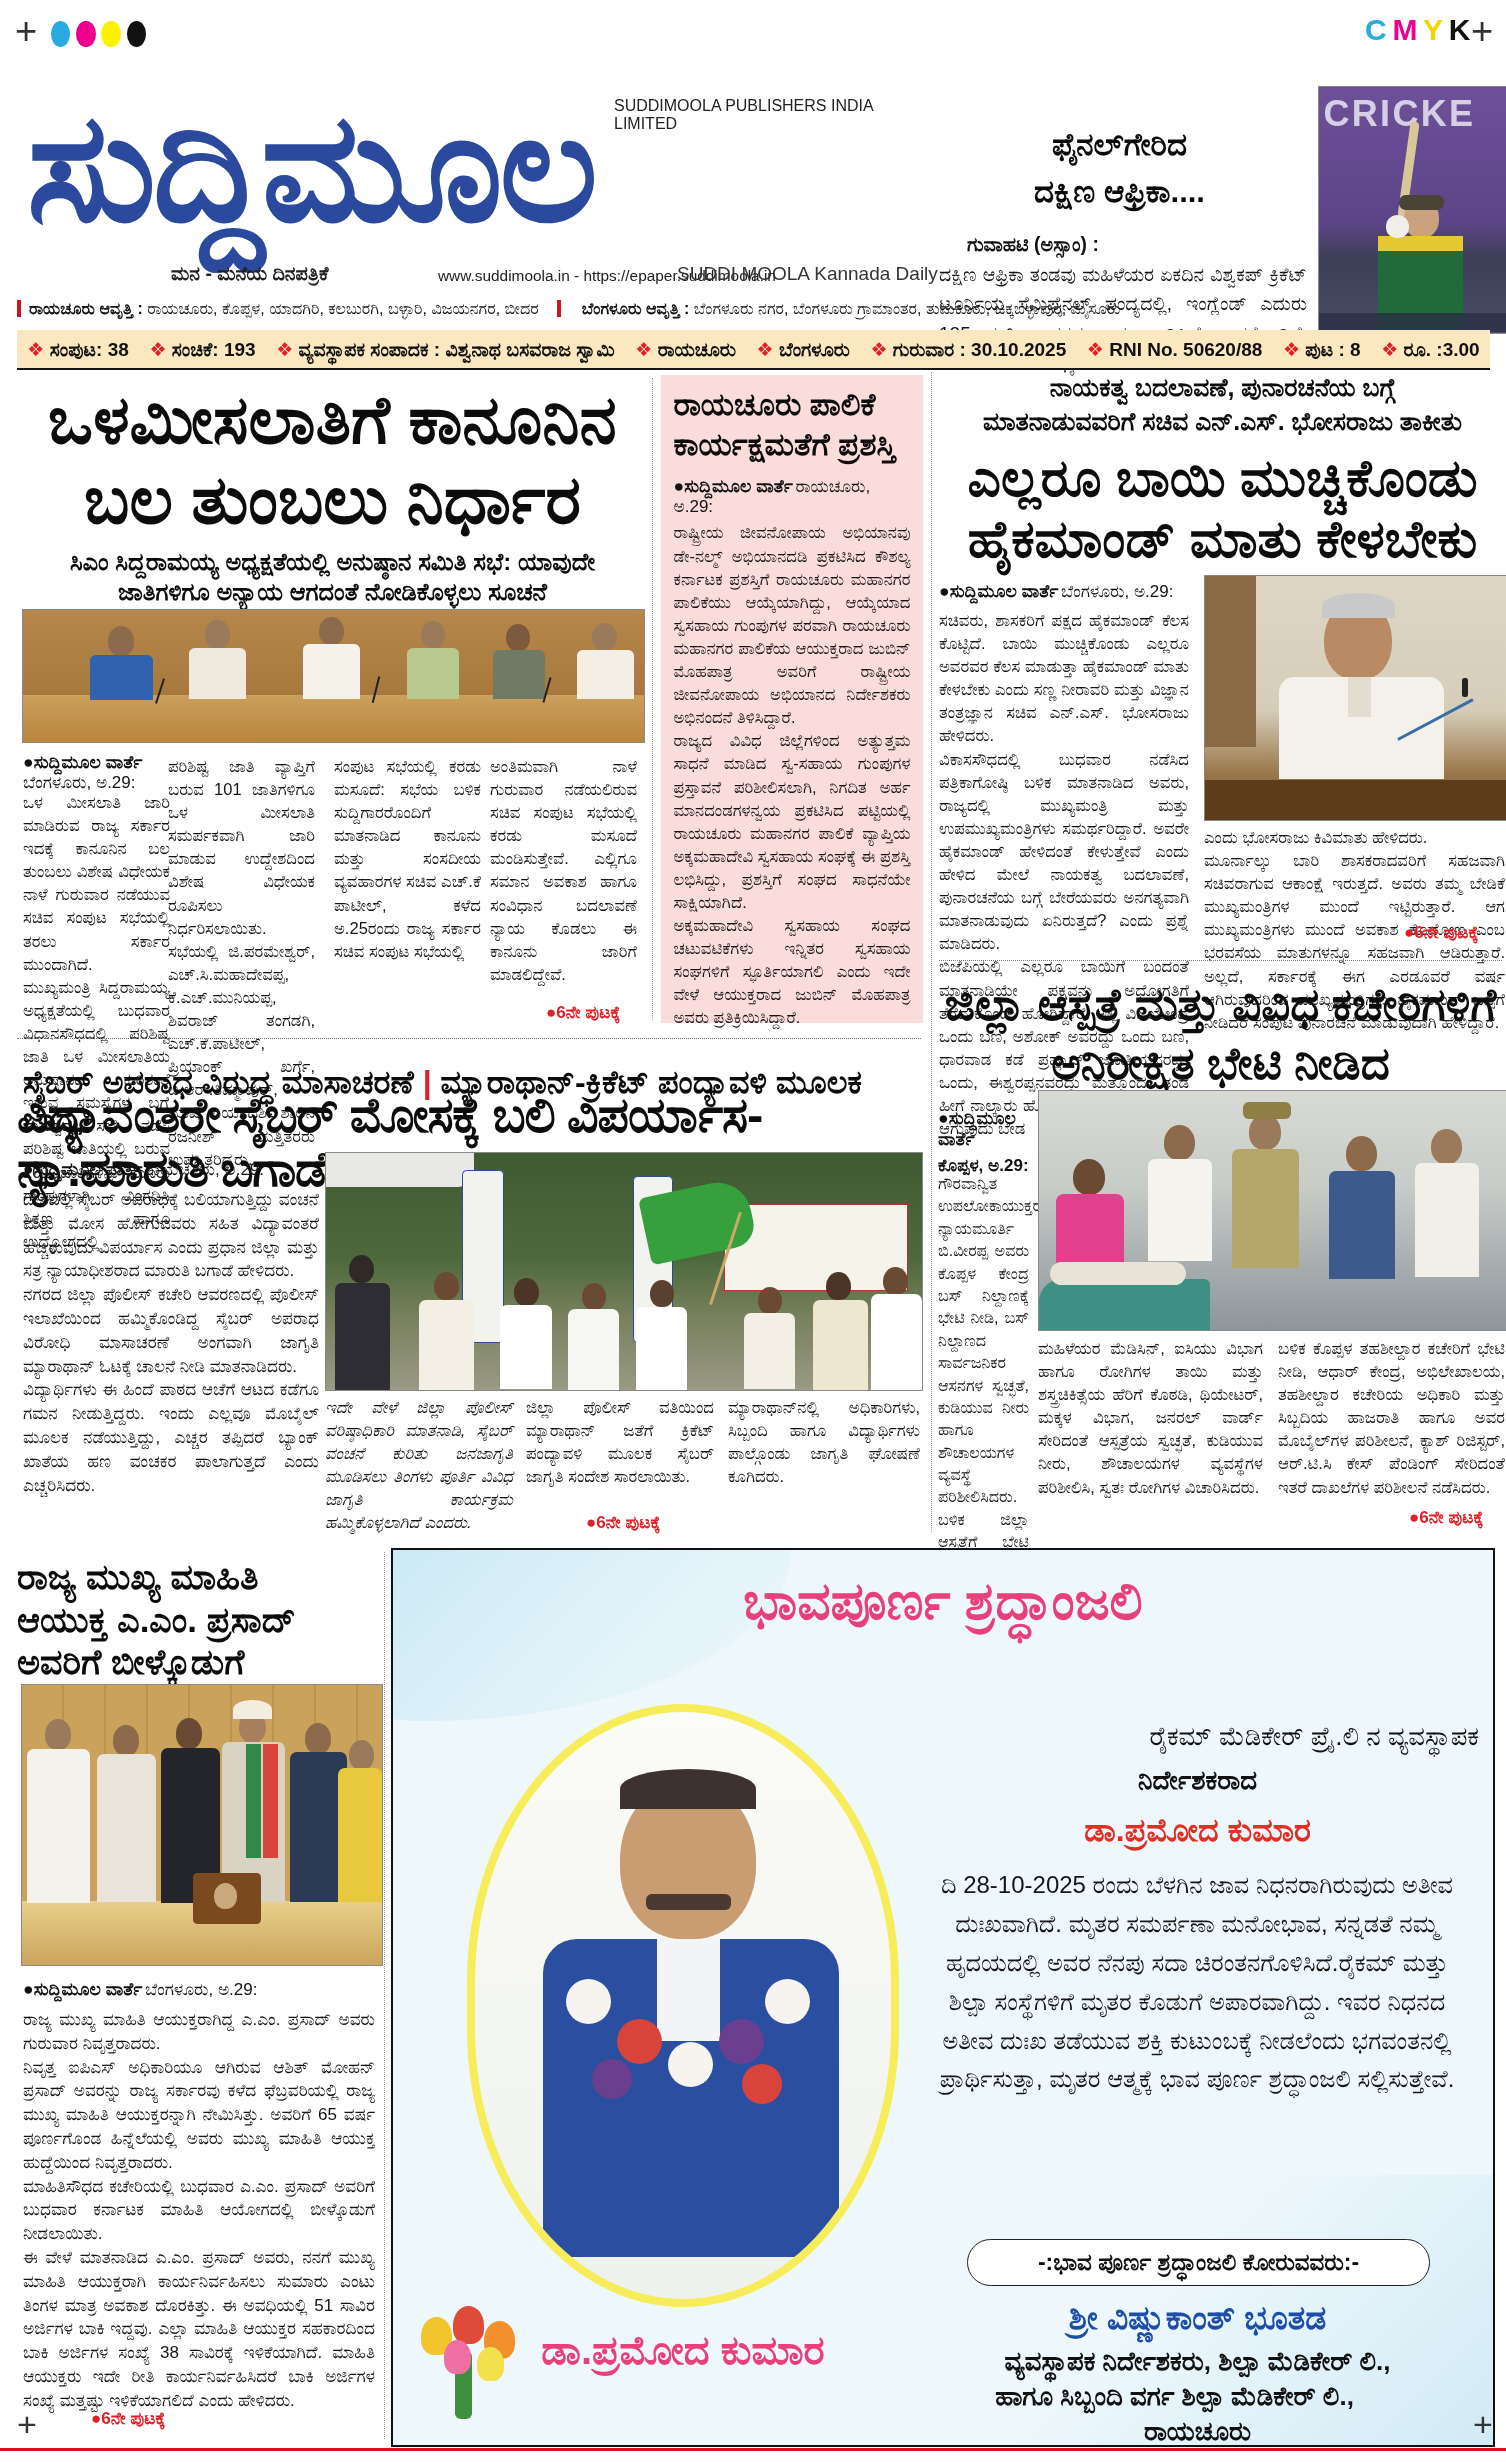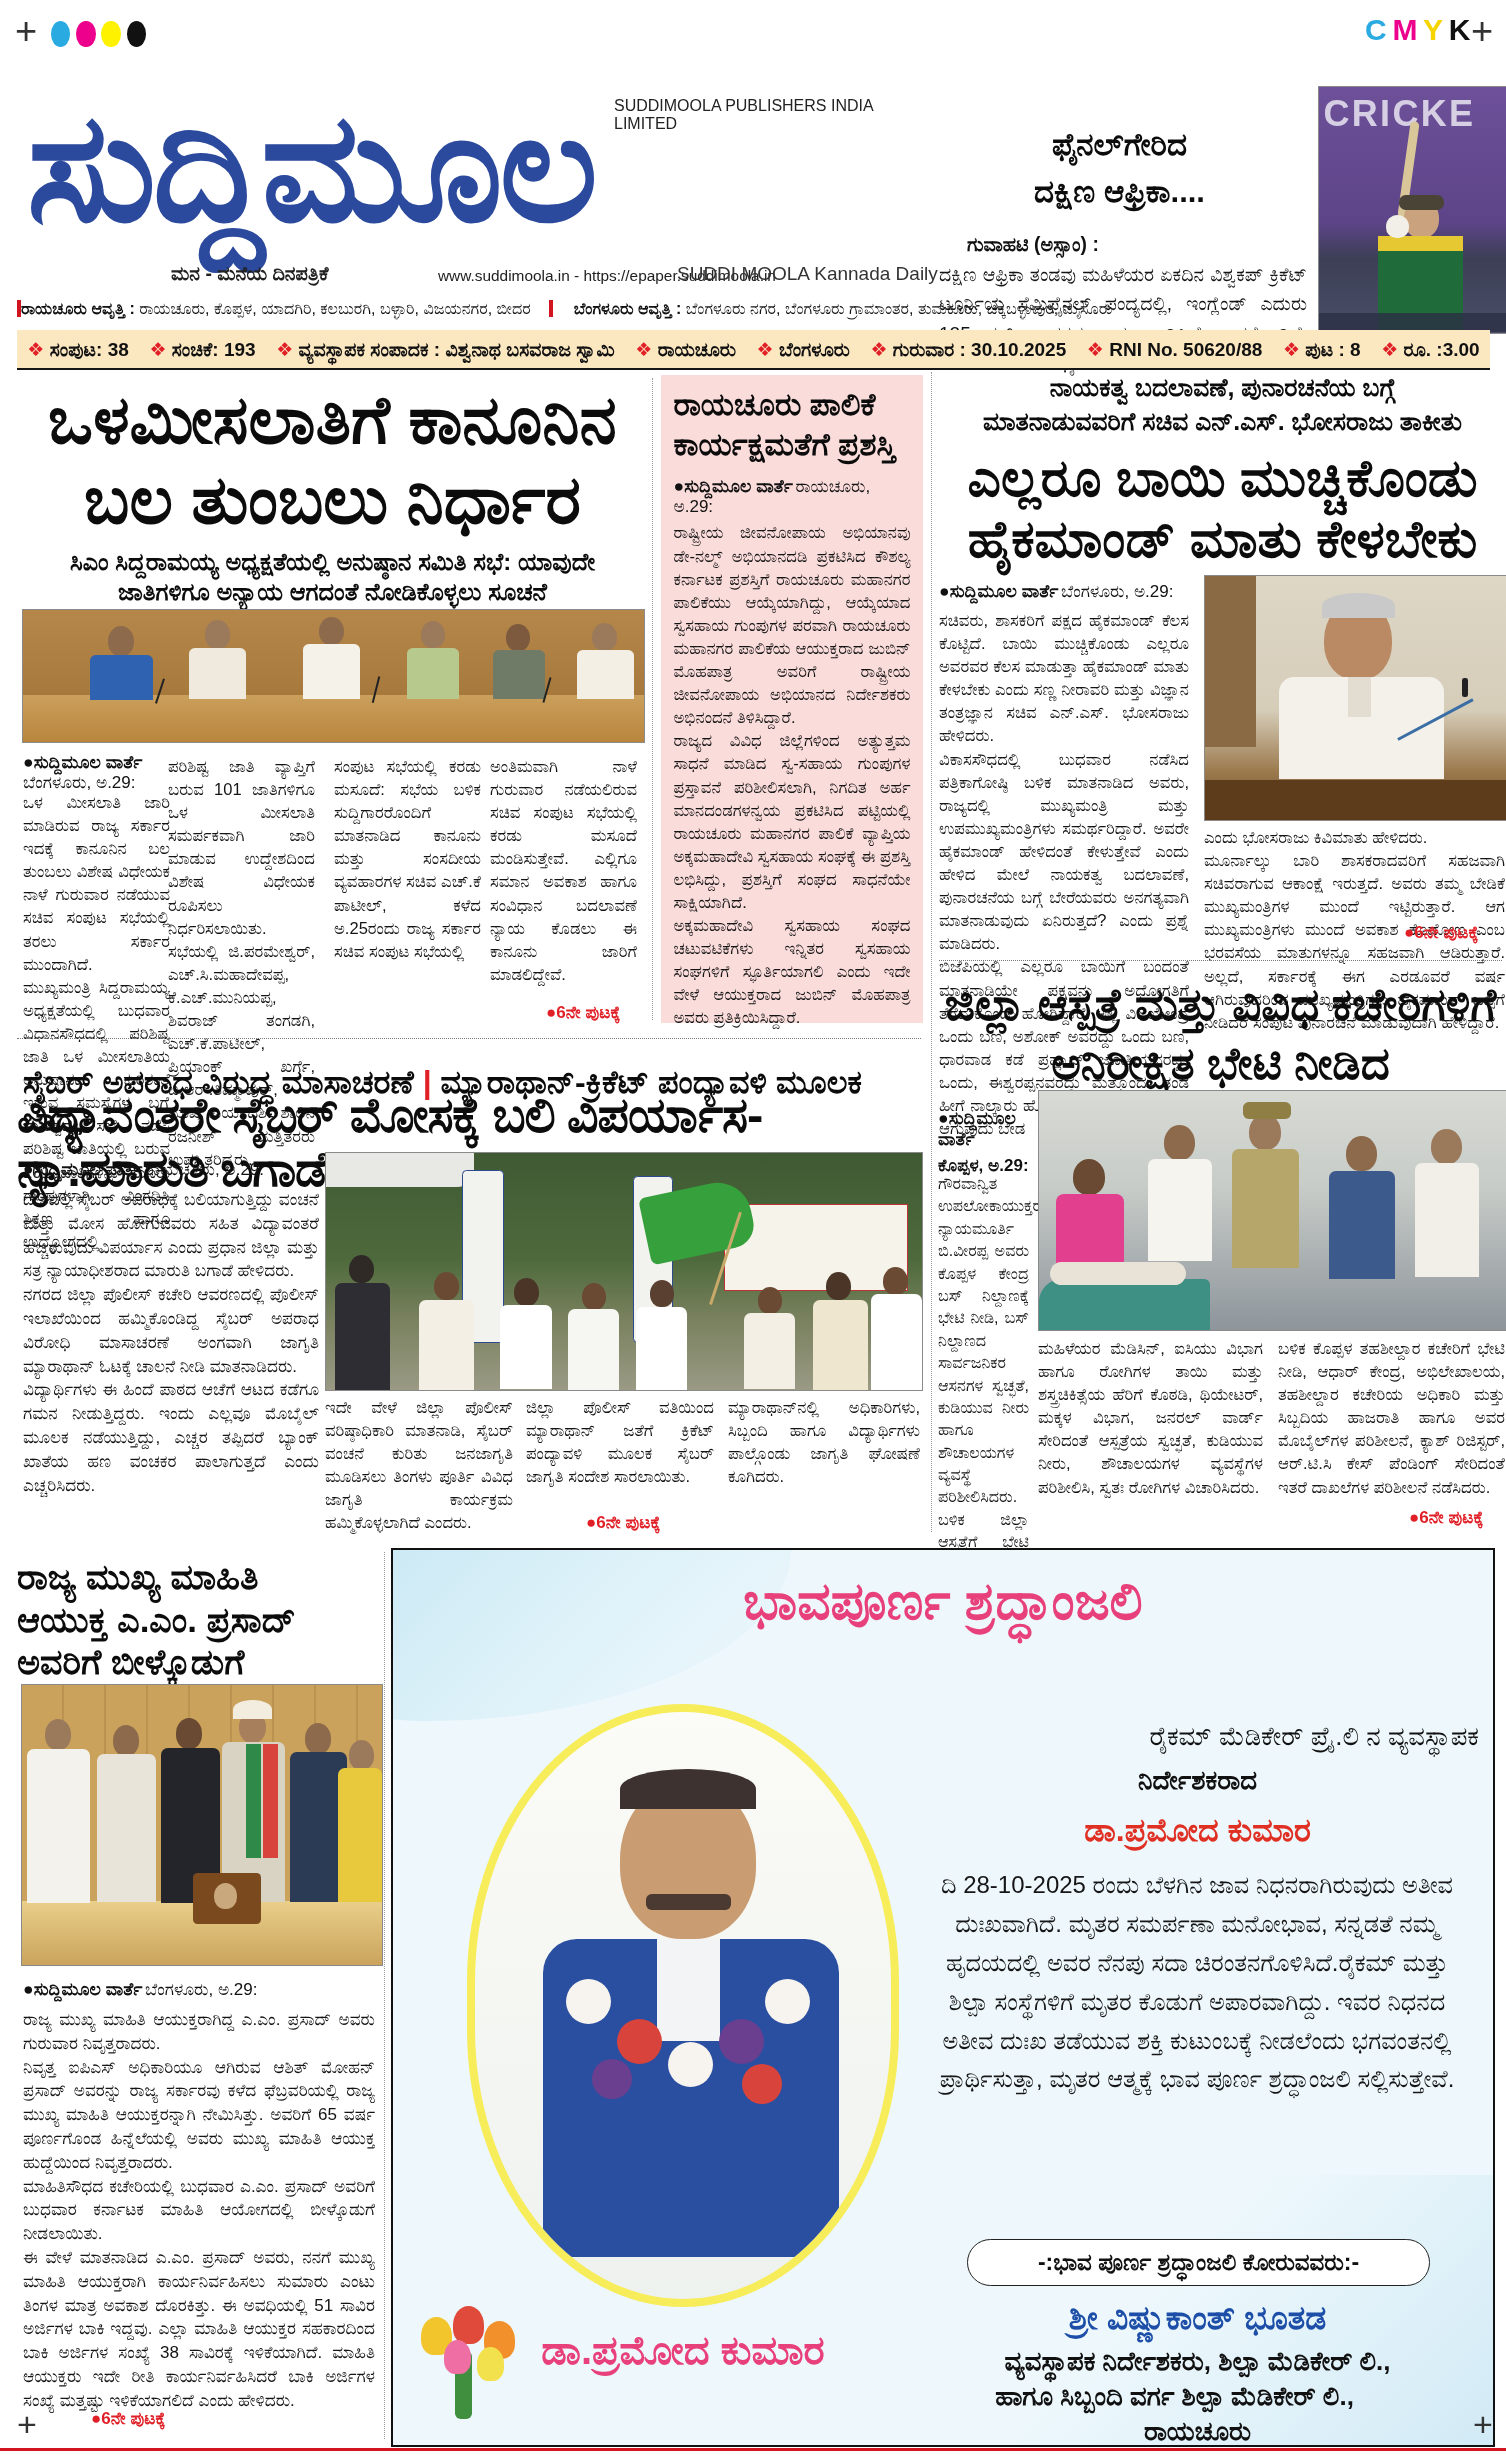--- a/index.html
+++ b/index.html
@@ -51,21 +51,21 @@
     <div class="fig" style="left:85px;top:34px;width:9px;height:97px;background:#d9c79a;transform:rotate(8deg);border-radius:4.5px;"></div>
     <div class="fig head-c" style="left:85px;top:111px;width:35px;height:40px;background:#caa37e;"></div>
     <div class="fig" style="left:80px;top:108px;width:45px;height:15px;background:#4a4437;border-radius:6.8px;"></div>
     <div class="fig" style="left:59px;top:149px;width:85px;height:97px;background:#1f6b3a;border-radius:10.2px 10.2px 0 0;"></div>
     <div class="fig" style="left:59px;top:149px;width:85px;height:15px;background:#e5c832;"></div>
     <div class="fig head-c" style="left:67px;top:128px;width:23px;height:23px;background:#f2efe8;"></div>
     <div class="fig" style="left:0;top:226px;width:188px;height:19.3px;background:#2c2f45;opacity:.8;"></div>
   </div>
 
   <div class="abs" style="left:17px;top:300px;width:1473px;height:25px;font-size:16px;">
-    <span style="border-left:4px solid #d11420;">
+    <span style="border-left:4px solid #d11420;padding-left:8px;">
       <b>ರಾಯಚೂರು ಆವೃತ್ತಿ :</b>
       <span>ರಾಯಚೂರು, ಕೊಪ್ಪಳ, ಯಾದಗಿರಿ, ಕಲಬುರಗಿ, ಬಳ್ಳಾರಿ, ವಿಜಯನಗರ, ಬೀದರ</span>
     </span>
     <span style="border-left:4px solid #d11420;padding-left:21px;margin-left:13.6px;">
       <b>ಬೆಂಗಳೂರು ಆವೃತ್ತಿ :</b>
       <span>ಬೆಂಗಳೂರು ನಗರ, ಬೆಂಗಳೂರು ಗ್ರಾಮಾಂತರ, ತುಮಕೂರು, ಚಿಕ್ಕಬಳ್ಳಾಪುರ, ಮೈಸೂರು</span>
     </span>
   </div>
 
   <div class="abs" style="left:17px;top:330px;width:1473px;height:38px;background:#fbe7c0;border-bottom:2.8px solid #161616;display:flex;align-items:center;justify-content:space-around;font-size:19px;font-weight:bold;">
@@ -209,21 +209,21 @@
     <div class="fig" style="left:242px;top:156px;width:51px;height:81px;background:#f6f6f2;border-radius:6.8px 6.8px 0 0;"></div>
     <div class="fig head-c" style="left:324px;top:127px;width:24px;height:27px;background:#5a4030;"></div>
     <div class="fig" style="left:310px;top:154px;width:51px;height:83px;background:#ffffff;border-radius:6.8px 6.8px 0 0;"></div>
     <div class="fig head-c" style="left:432px;top:134px;width:24px;height:27px;background:#6b4a33;"></div>
     <div class="fig" style="left:418px;top:160px;width:51px;height:76px;background:#f3efe4;border-radius:6.8px 6.8px 0 0;"></div>
     <div class="fig head-c" style="left:500px;top:119px;width:25px;height:28.4px;background:#4a3526;"></div>
     <div class="fig" style="left:487px;top:147px;width:55px;height:90px;background:#efe6cf;border-radius:6.8px 6.8px 0 0;"></div>
     <div class="fig head-c" style="left:557px;top:114px;width:25px;height:28.4px;background:#6b4a33;"></div>
     <div class="fig" style="left:545px;top:141px;width:51px;height:96px;background:#ffffff;border-radius:6.8px 6.8px 0 0;"></div>
   </div>
-  <div class="abs body" style="left:325px;top:1396px;width:188px;height:139px;">ಇದೇ ವೇಳೆ ಜಿಲ್ಲಾ ಪೊಲೀಸ್ ವರಿಷ್ಠಾಧಿಕಾರಿ ಮಾತನಾಡಿ, ಸೈಬರ್ ವಂಚನೆ ಕುರಿತು ಜನಜಾಗೃತಿ ಮೂಡಿಸಲು ತಿಂಗಳು ಪೂರ್ತಿ ವಿವಿಧ ಜಾಗೃತಿ ಕಾರ್ಯಕ್ರಮ ಹಮ್ಮಿಕೊಳ್ಳಲಾಗಿದೆ ಎಂದರು.</div>
+  <div class="abs body" style="left:325px;top:1396px;width:188px;height:139px;font-style:italic;">ಇದೇ ವೇಳೆ ಜಿಲ್ಲಾ ಪೊಲೀಸ್ ವರಿಷ್ಠಾಧಿಕಾರಿ ಮಾತನಾಡಿ, ಸೈಬರ್ ವಂಚನೆ ಕುರಿತು ಜನಜಾಗೃತಿ ಮೂಡಿಸಲು ತಿಂಗಳು ಪೂರ್ತಿ ವಿವಿಧ ಜಾಗೃತಿ ಕಾರ್ಯಕ್ರಮ ಹಮ್ಮಿಕೊಳ್ಳಲಾಗಿದೆ ಎಂದರು.</div>
   <div class="abs body" style="left:526px;top:1396px;width:188px;height:139px;">ಜಿಲ್ಲಾ ಪೊಲೀಸ್ ವತಿಯಿಂದ ಮ್ಯಾರಾಥಾನ್ ಜತೆಗೆ ಕ್ರಿಕೆಟ್ ಪಂದ್ಯಾವಳಿ ಮೂಲಕ ಸೈಬರ್ ಜಾಗೃತಿ ಸಂದೇಶ ಸಾರಲಾಯಿತು.</div>
   <div class="abs body" style="left:728px;top:1396px;width:192px;height:139px;">ಮ್ಯಾರಾಥಾನ್‌ನಲ್ಲಿ ಅಧಿಕಾರಿಗಳು, ಸಿಬ್ಬಂದಿ ಹಾಗೂ ವಿದ್ಯಾರ್ಥಿಗಳು ಪಾಲ್ಗೊಂಡು ಜಾಗೃತಿ ಘೋಷಣೆ ಕೂಗಿದರು.</div>
   <div class="abs red" style="left:586px;top:1513px;font-size:17px;">●6ನೇ ಪುಟಕ್ಕೆ</div>
 
   <div class="abs hl" style="left:17px;top:1556px;width:364px;font-size:35px;line-height:1.22;">ರಾಜ್ಯ ಮುಖ್ಯ ಮಾಹಿತಿ
 ಆಯುಕ್ತ ಎ.ಎಂ. ಪ್ರಸಾದ್
 ಅವರಿಗೆ ಬೀಳ್ಕೊಡುಗೆ</div>
   <div class="abs photo" style="left:20.5px;top:1684px;width:360px;height:280px;background:repeating-linear-gradient(90deg,#caa25c 0 40px,#bb9250 40px 42px);">
     <div class="fig" style="left:0;top:216px;width:360px;height:64px;background:linear-gradient(180deg,#e9cf8a,#caa45c);"></div>
     <div class="fig head-c" style="left:23px;top:34px;width:26px;height:31px;background:#9b7a5b;"></div>

